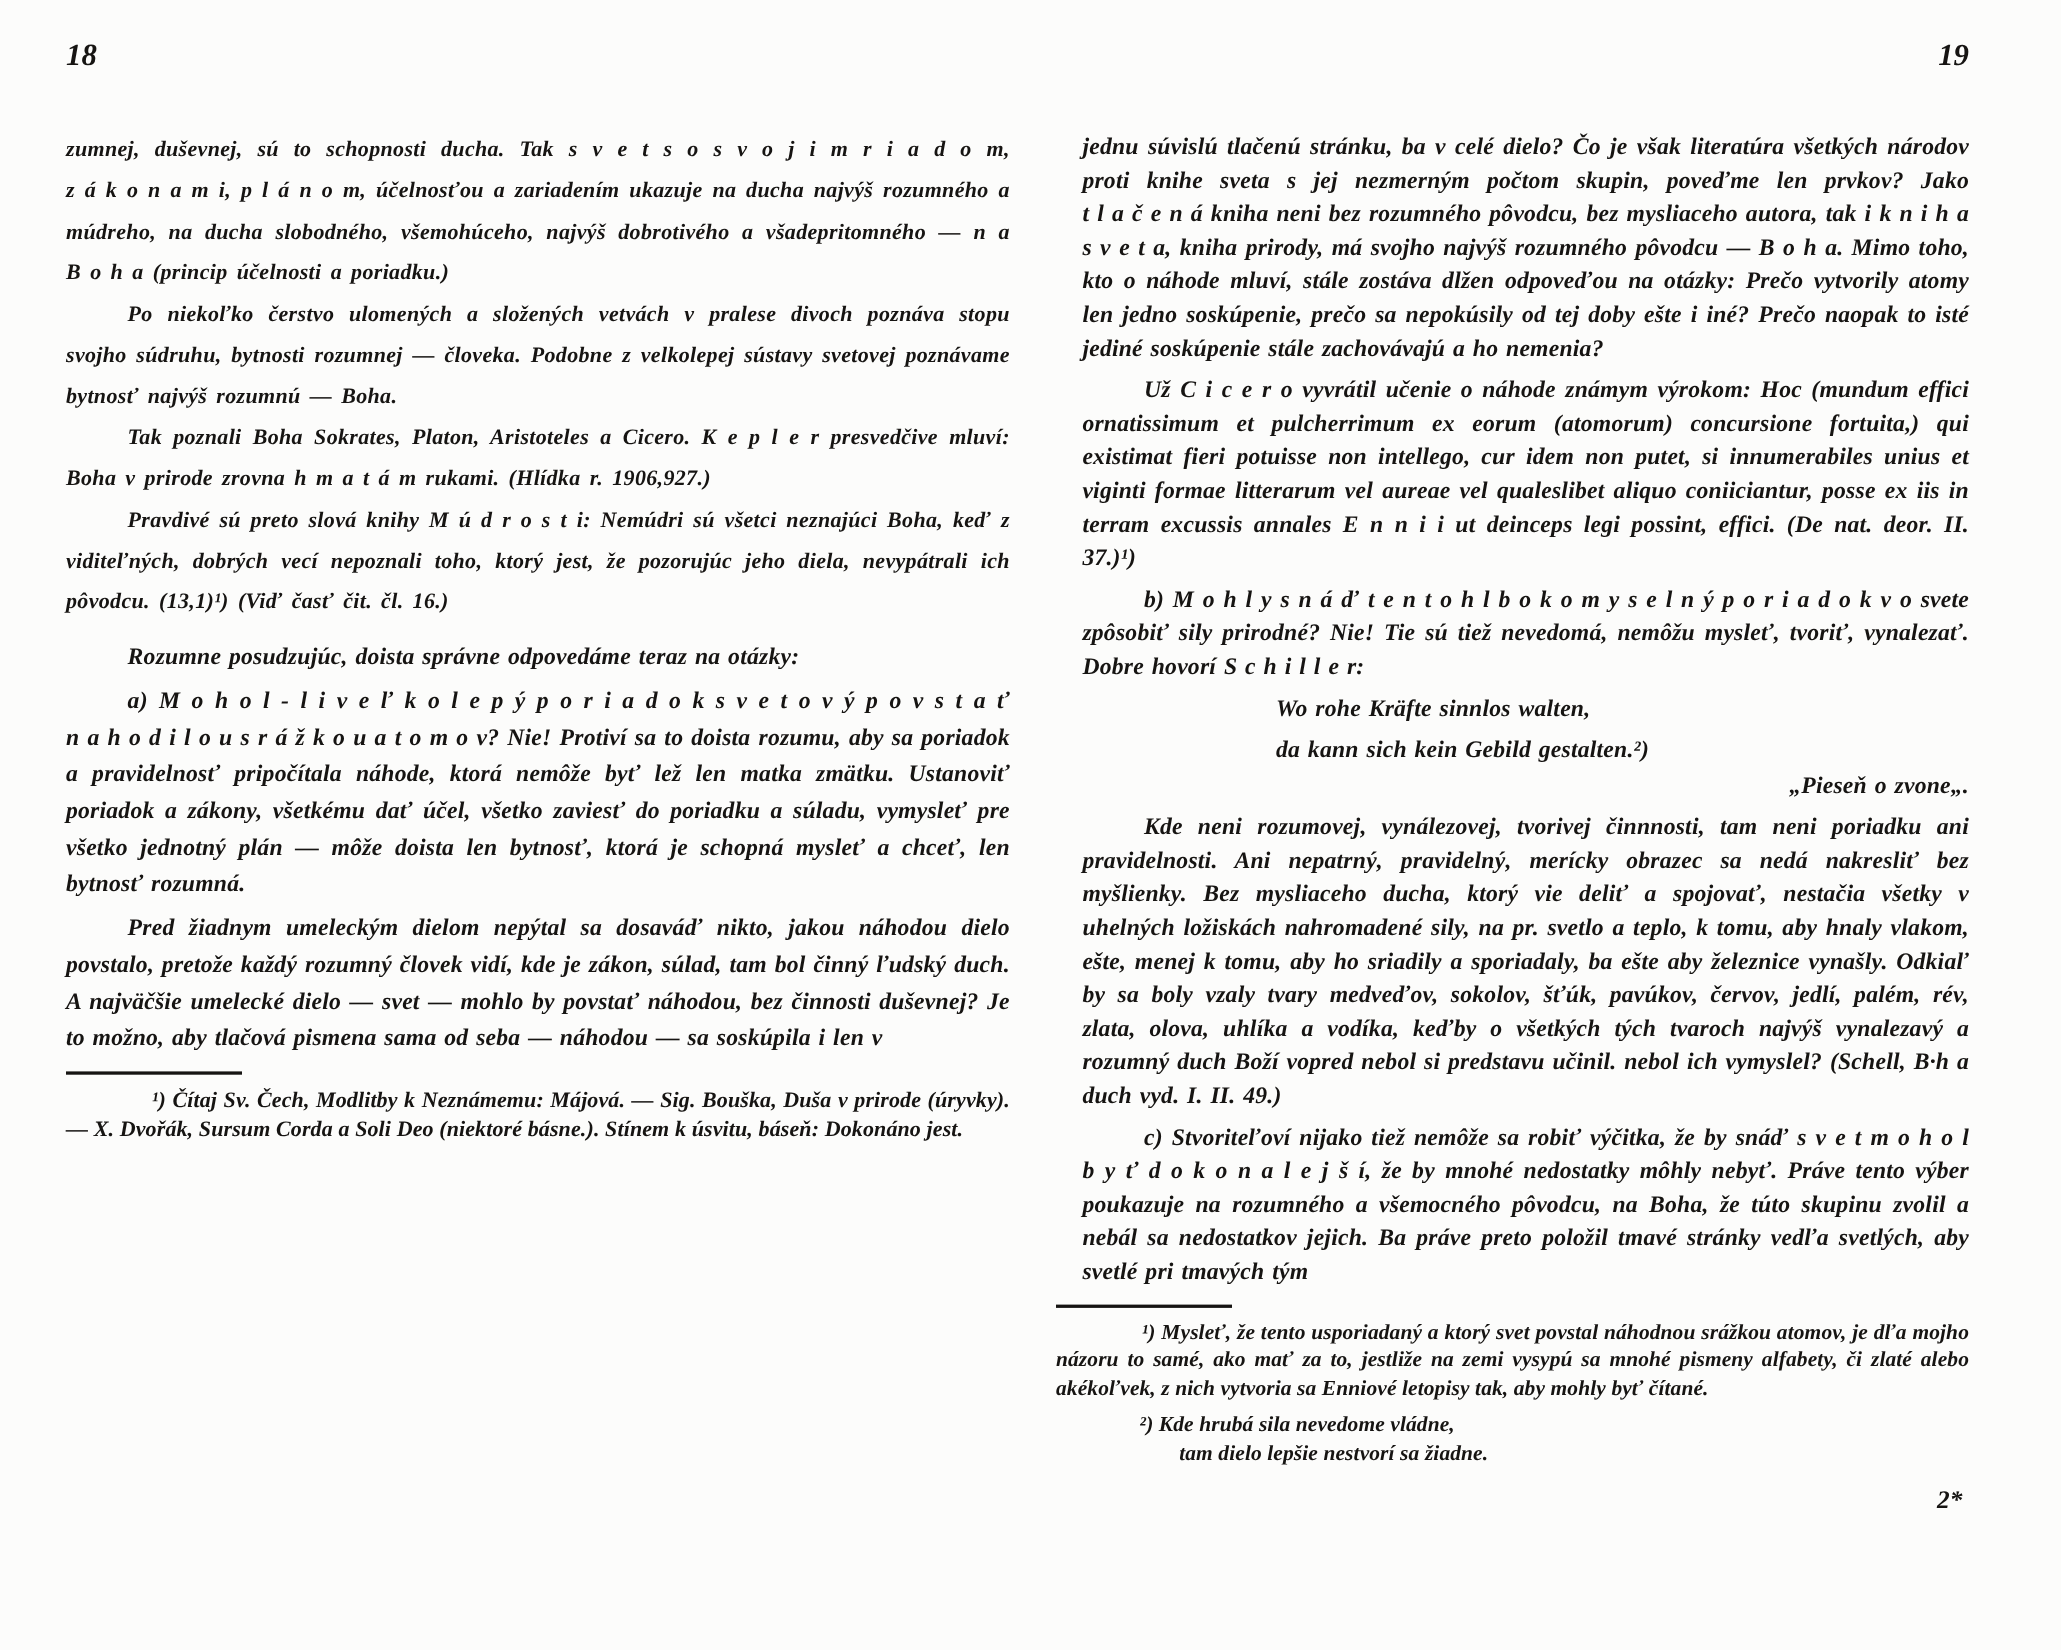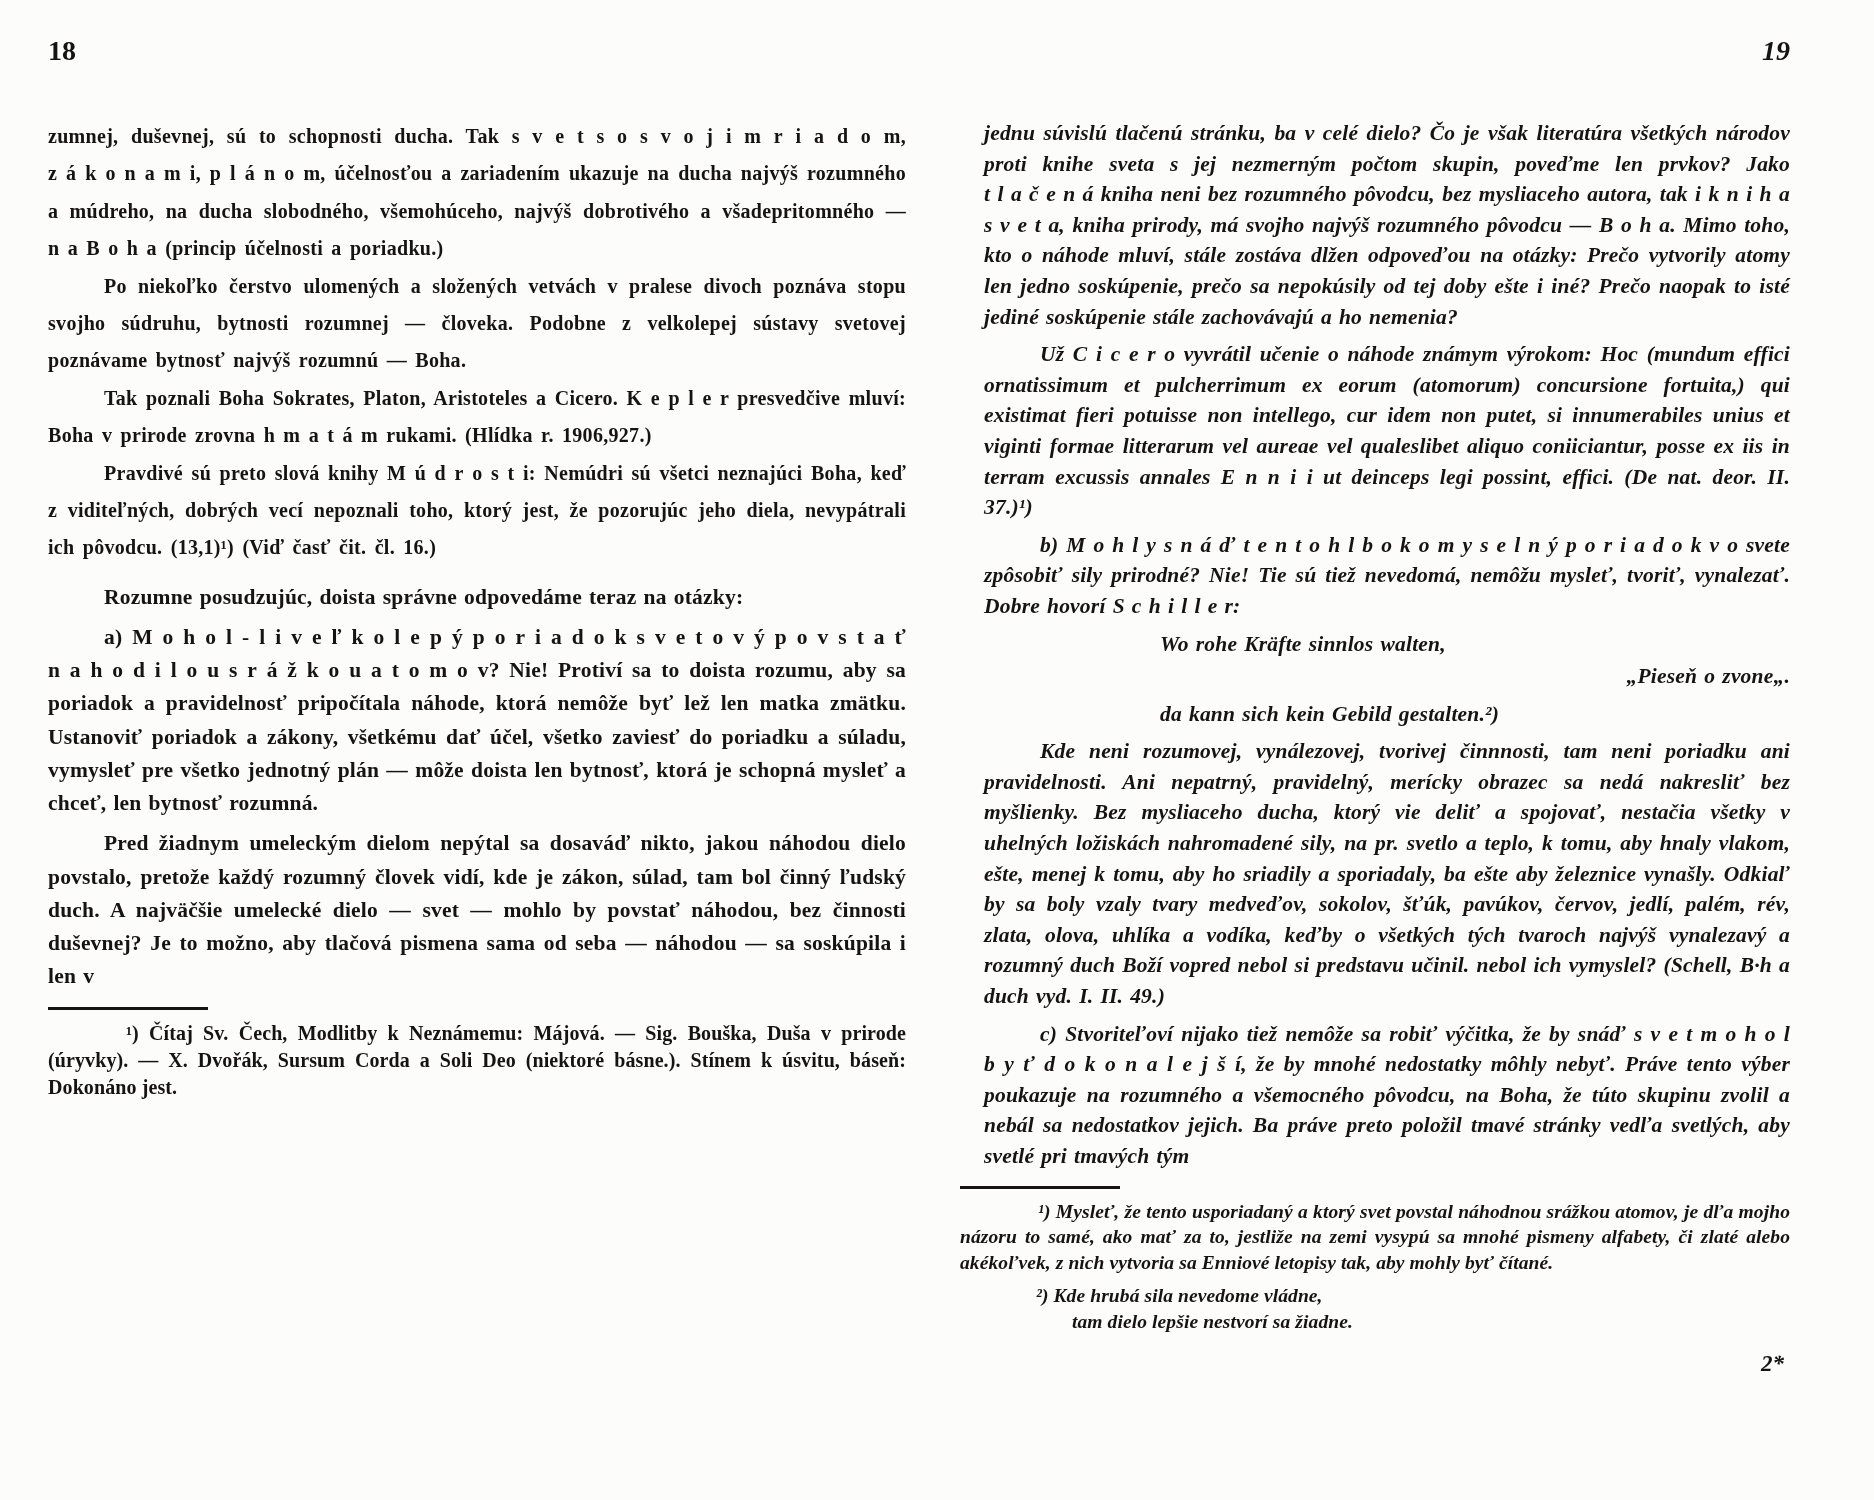--- a/index.html
+++ b/index.html
@@ -13,21 +13,21 @@
     position: relative;
     overflow: hidden;
     font-family: "Liberation Serif", "DejaVu Serif", serif;
     color: #161412;
     font-weight: bold;
   }
   .page {
     position: absolute;
     top: 34px;
   }
-  .page-left  { left: 48px;  width: 858px; }
+  .page-left  { left: 60px;  width: 858px; font-style: italic; }
   .page-right { left: 960px; width: 830px; font-style: italic; }
 
   .pn {
     font-size: 28px;
     line-height: 34px;
     margin: 0 0 50px 0;
   }
   .pn-right { text-align: right; }
 
   p {
@@ -116,22 +116,22 @@
   </section>
 
   <section class="page page-right">
     <div class="pn pn-right">19</div>
 
     <p class="rsmall">jednu súvislú tlačenú stránku, ba v celé dielo? Čo je však literatúra všetkých národov proti knihe sveta s jej nezmerným počtom skupin, poveďme len prvkov? Jako t&nbsp;l&nbsp;a&nbsp;č&nbsp;e&nbsp;n&nbsp;á kniha neni bez rozumného pôvodcu, bez mysliaceho autora, tak i k&nbsp;n&nbsp;i&nbsp;h&nbsp;a s&nbsp;v&nbsp;e&nbsp;t&nbsp;a, kniha prirody, má svojho najvýš rozumného pôvodcu — B&nbsp;o&nbsp;h&nbsp;a. Mimo toho, kto o náhode mluví, stále zostáva dlžen odpoveďou na otázky: Prečo vytvorily atomy len jedno soskúpenie, prečo sa nepokúsily od tej doby ešte i iné? Prečo naopak to isté jediné soskúpenie stále zachovávajú a ho nemenia?</p>
     <p class="rsmall ind psp">Už C&nbsp;i&nbsp;c&nbsp;e&nbsp;r&nbsp;o vyvrátil učenie o náhode známym výrokom: Hoc (mundum effici ornatissimum et pulcherrimum ex eorum (atomorum) concursione fortuita,) qui existimat fieri potuisse non intellego, cur idem non putet, si innumerabiles unius et viginti formae litterarum vel aureae vel qualeslibet aliquo coniiciantur, posse ex iis in terram excussis annales E&nbsp;n&nbsp;n&nbsp;i&nbsp;i ut deinceps legi possint, effici. (De nat. deor. II. 37.)¹)</p>
     <p class="rsmall ind psp">b) M&nbsp;o&nbsp;h&nbsp;l&nbsp;y s&nbsp;n&nbsp;á&nbsp;ď t&nbsp;e&nbsp;n&nbsp;t&nbsp;o h&nbsp;l&nbsp;b&nbsp;o&nbsp;k&nbsp;o&nbsp;m&nbsp;y&nbsp;s&nbsp;e&nbsp;l&nbsp;n&nbsp;ý p&nbsp;o&nbsp;r&nbsp;i&nbsp;a&nbsp;d&nbsp;o&nbsp;k v&nbsp;o svete zpôsobiť sily prirodné? Nie! Tie sú tiež nevedomá, nemôžu mysleť, tvoriť, vynalezať. Dobre hovorí S&nbsp;c&nbsp;h&nbsp;i&nbsp;l&nbsp;l&nbsp;e&nbsp;r:</p>
 
     <p class="rsmall quote">Wo rohe Kräfte sinnlos walten,</p>
+    <p class="rsmall quote">da kann sich kein Gebild gestalten.²)</p>
     <p class="rsmall attrib">„Pieseň o zvone„.</p>
-    <p class="rsmall quote">da kann sich kein Gebild gestalten.²)</p>
 
     <p class="rsmall ind psp">Kde neni rozumovej, vynálezovej, tvorivej činnnosti, tam neni poriadku ani pravidelnosti. Ani nepatrný, pravidelný, merícky obrazec sa nedá nakresliť bez myšlienky. Bez mysliaceho ducha, ktorý vie deliť a spojovať, nestačia všetky v uhelných ložiskách nahromadené sily, na pr. svetlo a teplo, k tomu, aby hnaly vlakom, ešte, menej k tomu, aby ho sriadily a sporiadaly, ba ešte aby železnice vynašly. Odkiaľ by sa boly vzaly tvary medveďov, sokolov, šťúk, pavúkov, červov, jedlí, palém, rév, zlata, olova, uhlíka a vodíka, keďby o všetkých tých tvaroch najvýš vynalezavý a rozumný duch Boží vopred nebol si predstavu učinil. nebol ich vymyslel? (Schell, B·h a duch vyd. I. II. 49.)</p>
     <p class="rsmall ind psp">c) Stvoriteľoví nijako tiež nemôže sa robiť výčitka, že by snáď s&nbsp;v&nbsp;e&nbsp;t m&nbsp;o&nbsp;h&nbsp;o&nbsp;l b&nbsp;y&nbsp;ť d&nbsp;o&nbsp;k&nbsp;o&nbsp;n&nbsp;a&nbsp;l&nbsp;e&nbsp;j&nbsp;š&nbsp;í, že by mnohé nedostatky môhly nebyť. Práve tento výber poukazuje na rozumného a všemocného pôvodcu, na Boha, že túto skupinu zvolil a nebál sa nedostatkov jejich. Ba práve preto položil tmavé stránky vedľa svetlých, aby svetlé pri tmavých tým</p>
 
     <hr class="fnrule">
     <p class="rfn fn-ind">¹) Mysleť, že tento usporiadaný a ktorý svet povstal náhodnou srážkou atomov, je dľa mojho názoru to samé, ako mať za to, jestliže na zemi vysypú sa mnohé pismeny alfabety, či zlaté alebo akékoľvek, z nich vytvoria sa Enniové letopisy tak, aby mohly byť čítané.</p>
     <p class="rfn fnv1 psp">²) Kde hrubá sila nevedome vládne,</p>
     <p class="rfn fnv2">tam dielo lepšie nestvorí sa žiadne.</p>
 
     <p class="sig">2*</p>

